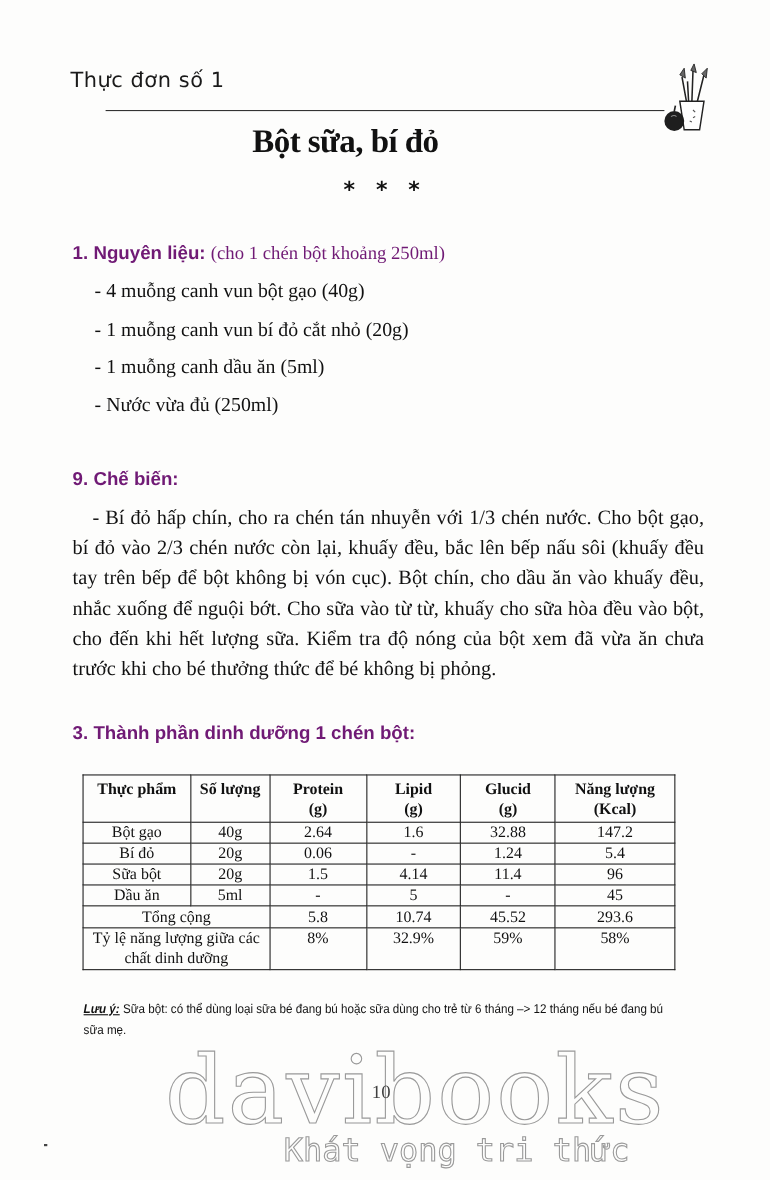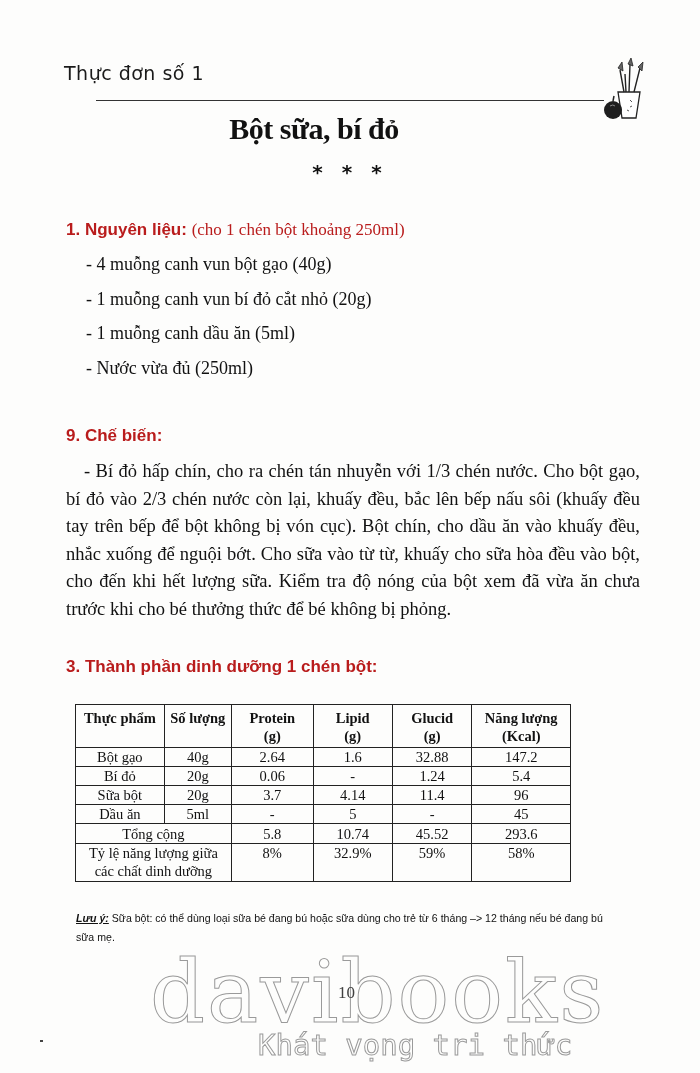--- a/index.html
+++ b/index.html
@@ -6,29 +6,29 @@
   body { width: 700px; height: 1073px; position: relative; overflow: hidden; color: #111; font-family: "Liberation Serif", serif; }
   .page { position: absolute; left: 0; top: 0; width: 700px; height: 1073px; background: #fdfdfc; }
 
   .running-head { position: absolute; left: 64px; top: 62px; font-family: "DejaVu Sans", sans-serif; font-size: 19px; letter-spacing: 0.5px; color: #1a1a1a; }
   .head-rule { position: absolute; left: 96px; top: 100px; width: 508px; height: 1px; background: #333; }
   .head-ornament { position: absolute; left: 596px; top: 58px; width: 58px; height: 66px; }
 
   .title { position: absolute; left: 0; width: 628px; top: 112px; text-align: center; font-family: Liberation Serif, serif; font-weight: bold; font-size: 30px; letter-spacing: -0.5px; color: #111; }
   .stars { position: absolute; left: 0; width: 700px; top: 160px; text-align: center; font-family: "DejaVu Sans", sans-serif; font-weight: bold; font-size: 20px; letter-spacing: 6px; }
 
-  .h-section { position: absolute; left: 66px; font-family: "Liberation Sans", sans-serif; font-weight: bold; font-size: 17px; color: #b91c1c; }
+  .h-section { position: absolute; left: 66px; font-family: "Liberation Sans", sans-serif; font-weight: bold; font-size: 17px; color: #701a75; }
   .h-section .note { font-family: "Liberation Serif", serif; font-weight: normal; font-size: 17px; }
 
   .ingredients { position: absolute; left: 86px; top: 253px; margin: 0; padding: 0; list-style: none; }
   .ingredients li { height: 34.5px; font-size: 18px; line-height: 22px; }
 
   .steps { position: absolute; left: 66px; top: 458px; width: 574px; font-size: 18.5px; line-height: 27.6px; text-align: justify; text-indent: 18px; margin: 0; }
 
-  table.nutri { position: absolute; left: 75px; top: 704px; width: 496px; border-collapse: collapse; font-family: "Liberation Serif", serif; font-size: 14.5px; }
+  table.nutri { position: absolute; left: 75px; top: 704px; width: 539px; border-collapse: collapse; font-family: "Liberation Serif", serif; font-size: 14.5px; }
   table.nutri td, table.nutri th { border: 1px solid #222; text-align: center; padding: 0 2px; line-height: 18px; }
   table.nutri th { font-weight: bold; height: 38px; vertical-align: top; padding-top: 4px; }
   table.nutri th .unit { display: block; }
   table.nutri tbody tr.row td { height: 18px; margin-top: 47px; }
   table.nutri tr.total td { height: 19px; }
   table.nutri tr.ratio td { height: 37px; vertical-align: top; }
   table.nutri col.c1 { width: 98px; }
   table.nutri col.c2 { width: 72px; }
   table.nutri col.c3 { width: 88px; }
   table.nutri col.c4 { width: 86px; }
@@ -111,21 +111,21 @@
         <td>Bí đỏ</td>
         <td>20g</td>
         <td>0.06</td>
         <td>-</td>
         <td>1.24</td>
         <td>5.4</td>
       </tr>
       <tr class="row">
         <td>Sữa bột</td>
         <td>20g</td>
-        <td>3.7</td>
+        <td>1.5</td>
         <td>4.14</td>
         <td>11.4</td>
         <td>96</td>
       </tr>
       <tr class="row">
         <td>Dầu ăn</td>
         <td>5ml</td>
         <td>-</td>
         <td>5</td>
         <td>-</td>

